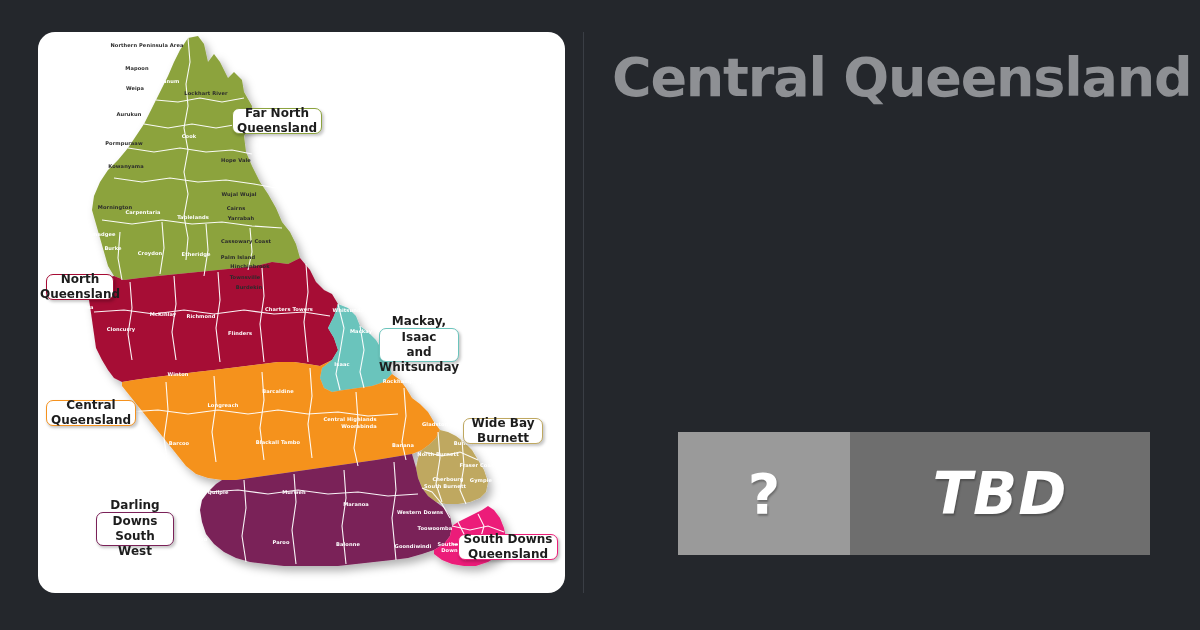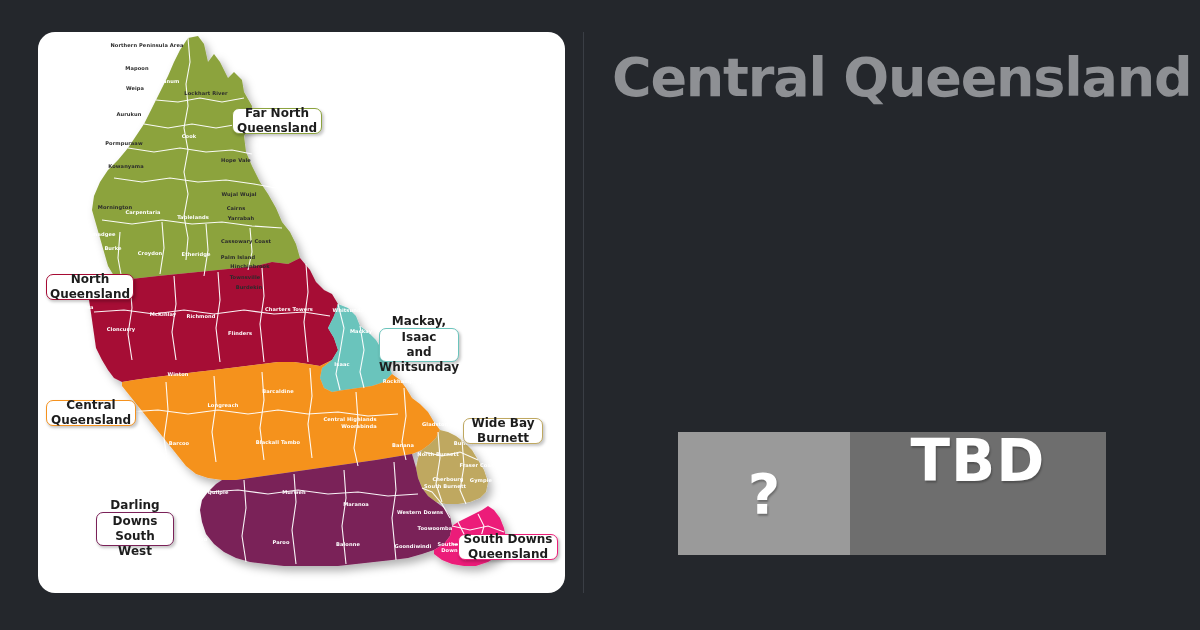--- a/index.html
+++ b/index.html
@@ -91,22 +91,22 @@
     width:172px;background:#9a9a9a;
     display:flex;align-items:center;justify-content:center;
   }
   .tbd-left .qm{
     font-family:"DejaVu Sans",sans-serif;
     font-weight:700;font-size:56px;color:#ffffff;
     text-shadow:1px 2px 2px rgba(0,0,0,.3);
     line-height:1;
   }
   .tbd-right{
-    width:256px;background:#6e6e6e;
-    display:flex;align-items:flex-start;justify-content:center;
+    width:300px;background:#6e6e6e;
+    display:flex;align-items:center;justify-content:center;font-style:italic;
   }
   .tbd-right .txt{
     font-family:"DejaVu Sans",sans-serif;
     font-weight:700;font-size:58px;color:#ffffff;
     letter-spacing:1px;line-height:1;
     text-shadow:1px 2px 2px rgba(0,0,0,.28);
   }
 </style>
 </head>
 <body>
@@ -281,21 +281,21 @@
           <div class="plabel light" style="left: 243px; top: 511px;">Paroo</div>
           <div class="plabel light" style="left: 310px; top: 513px;">Balonne</div>
           <div class="plabel light" style="left: 397px; top: 497px;">Toowoomba</div>
           <div class="plabel light" style="left: 375px; top: 515px;">Goondiwindi</div>
           <div class="plabel light" style="left: 413px; top: 513px;">Southern</div>
           <div class="plabel light" style="left: 413px; top: 519px;">Downs</div>
         </div>
 
       <div id="callout-layer">
           <div class="callout" style="left: 194px; top: 76px; width: 90px; height: 26px; border-color: rgb(140, 163, 62);">Far North Queensland</div>
-          <div class="callout" style="left: 8px; top: 242px; width: 88px; height: 26px; border-color: rgb(166, 11, 52);">North Queensland</div>
+          <div class="callout" style="left: 8px; top: 242px; width: 68px; height: 26px; border-color: rgb(166, 11, 52);">North Queensland</div>
           <div class="callout two" style="left: 341px; top: 296px; width: 80px; height: 34px; border-color: rgb(107, 196, 188); text-align: center;">Mackay, Isaac
 and Whitsunday</div>
           <div class="callout" style="left: 8px; top: 368px; width: 90px; height: 26px; border-color: rgb(245, 146, 30);">Central Queensland</div>
           <div class="callout" style="left: 425px; top: 386px; width: 80px; height: 26px; border-color: rgb(191, 168, 96);">Wide Bay Burnett</div>
           <div class="callout two" style="left: 58px; top: 480px; width: 78px; height: 34px; border-color: rgb(122, 33, 88);">Darling Downs
 South West</div>
           <div class="callout" style="left: 420px; top: 502px; width: 100px; height: 26px; border-color: rgb(236, 30, 121);">South Downs Queensland</div>
         </div>
 
     </div>

